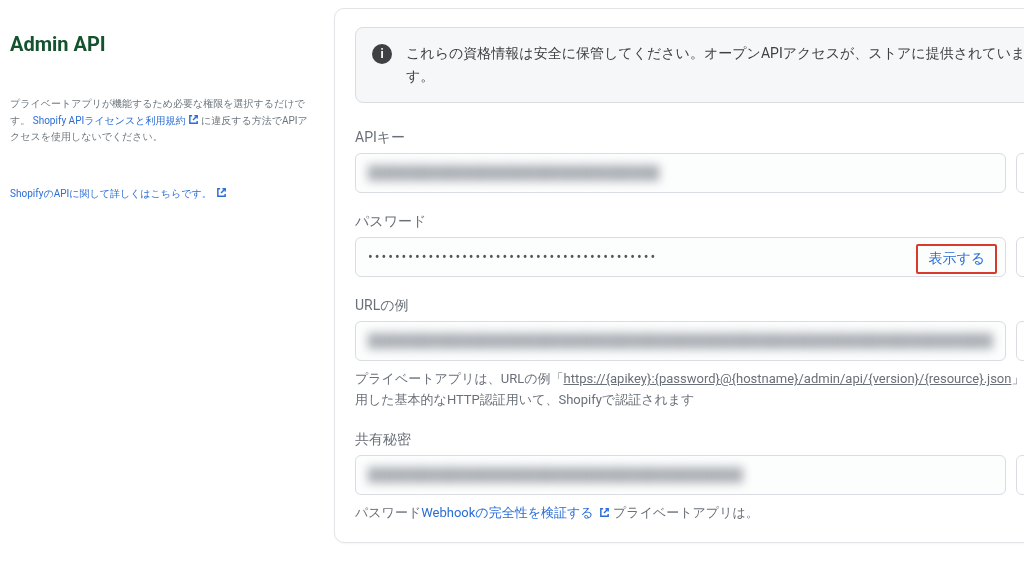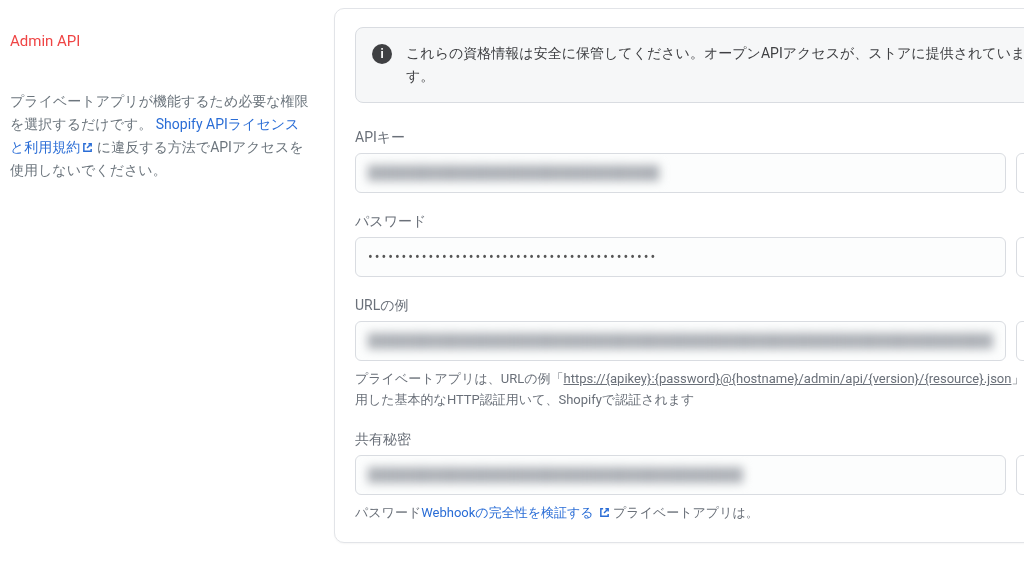--- a/index.html
+++ b/index.html
@@ -16,27 +16,27 @@
       display: flex;
       gap: 24px;
       padding: 8px 8px 8px 10px;
     }
     .sidebar {
       width: 300px;
       padding-top: 24px;
       flex-shrink: 0;
     }
     .sidebar h2 {
-      font-size: 15px;
-      font-weight: 400;
-      color: #ef4444;
+      font-size: 20px;
+      font-weight: 700;
+      color: #14532d;
       margin-bottom: 14px;
     }
     .sidebar p {
-      font-size: 14px;
+      font-size: 10px;
       line-height: 1.65;
       color: #6c757d;
       margin-top: 40px;
     }
     .link {
       color: #2a6dd6;
       text-decoration: none;
       cursor: pointer;
     }
     .ext-icon {
@@ -168,20 +168,27 @@
     <h2>Admin API</h2>
     <p>
       <span>プライベートアプリが機能するため必要な権限を選択するだけです。</span>
       <a class="link"><span>Shopify APIライセンスと利用規約</span><span class="ext-icon"><svg viewBox="0 0 12 12" width="11" height="11" fill="none" stroke="#2a6dd6" stroke-width="1.6">
               <path d="M4.5 2H2v8h8V7.5"></path>
               <path d="M7 2h3v3"></path>
               <path d="M10 2L5.5 6.5"></path>
             </svg></span></a>
       <span>に違反する方法でAPIアクセスを使用しないでください。</span>
     </p>
+    <p class="sidebar-block2">
+      <a class="link"><span>ShopifyのAPIに関して詳しくはこちらです。</span>&nbsp;<span class="ext-icon"><svg viewBox="0 0 12 12" width="11" height="11" fill="none" stroke="#2a6dd6" stroke-width="1.6">
+              <path d="M4.5 2H2v8h8V7.5"></path>
+              <path d="M7 2h3v3"></path>
+              <path d="M10 2L5.5 6.5"></path>
+            </svg></span></a>
+    </p>
   </aside>
 
   <main class="card">
     <div class="banner">
       <div class="banner-icon">i</div>
       <div class="banner-text">これらの資格情報は安全に保管してください。オープンAPIアクセスが、ストアに提供されています。</div>
     </div>
 
     <div class="field-group">
       <div class="field-label">APIキー</div>
@@ -193,20 +200,21 @@
           
         </button>
       </div>
     </div>
 
     <div class="field-group">
       <div class="field-label">パスワード</div>
       <div class="field-row">
         <div class="text-input">
           <span class="dots">•••••••••••••••••••••••••••••••••••••••••••</span>
+          <button class="show-btn">表示する</button>
         </div>
         <button class="copy-btn">
           
         </button>
       </div>
     </div>
 
     <div class="field-group">
       <div class="field-label">URLの例</div>
       <div class="field-row">

